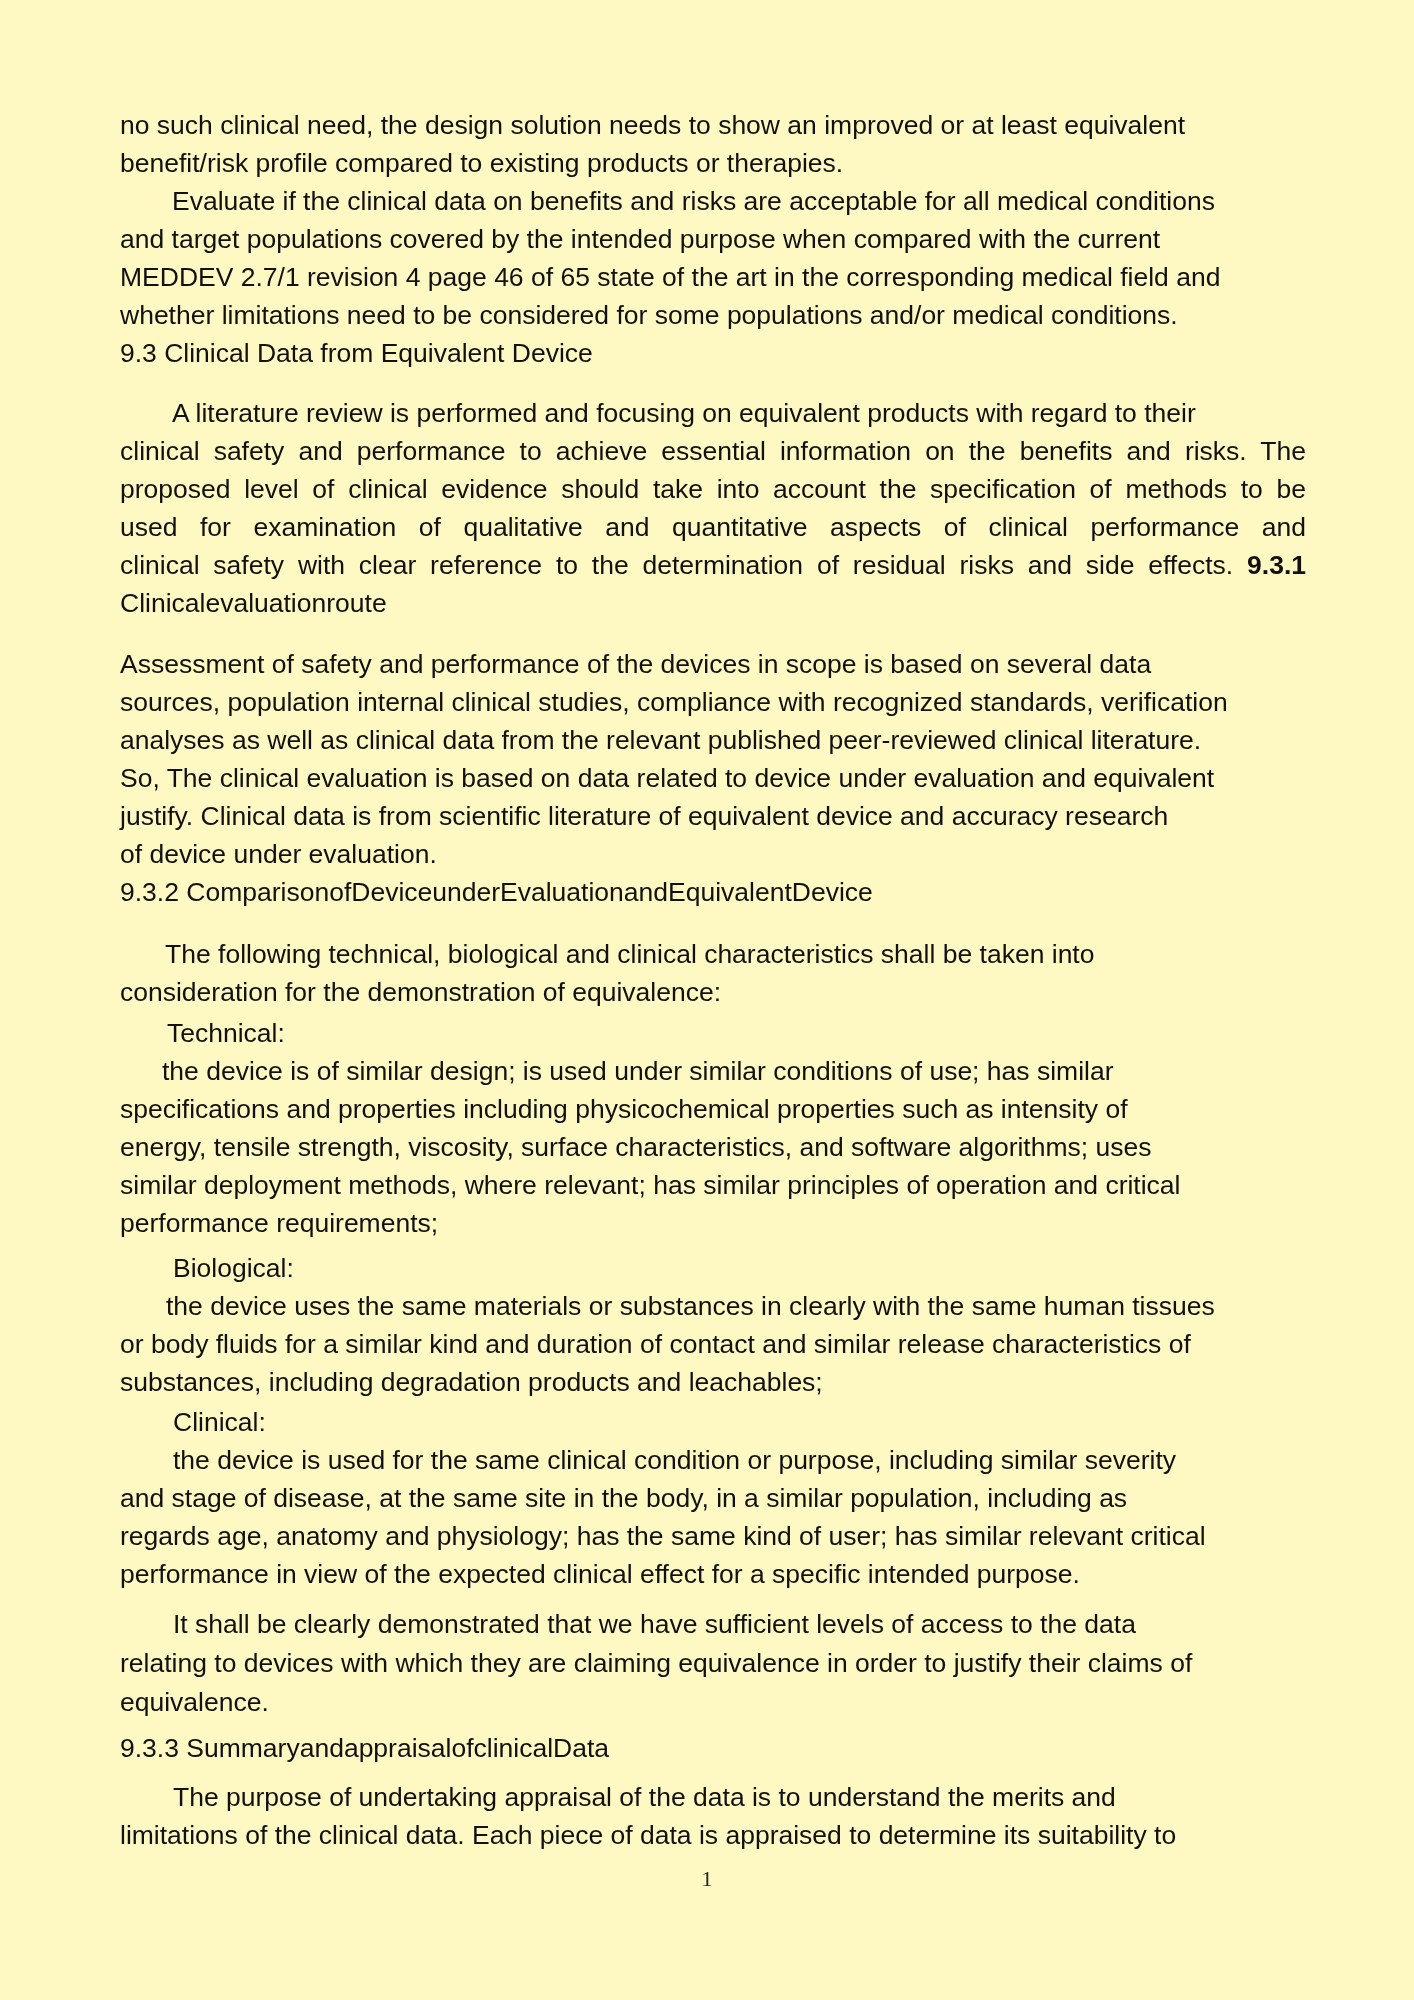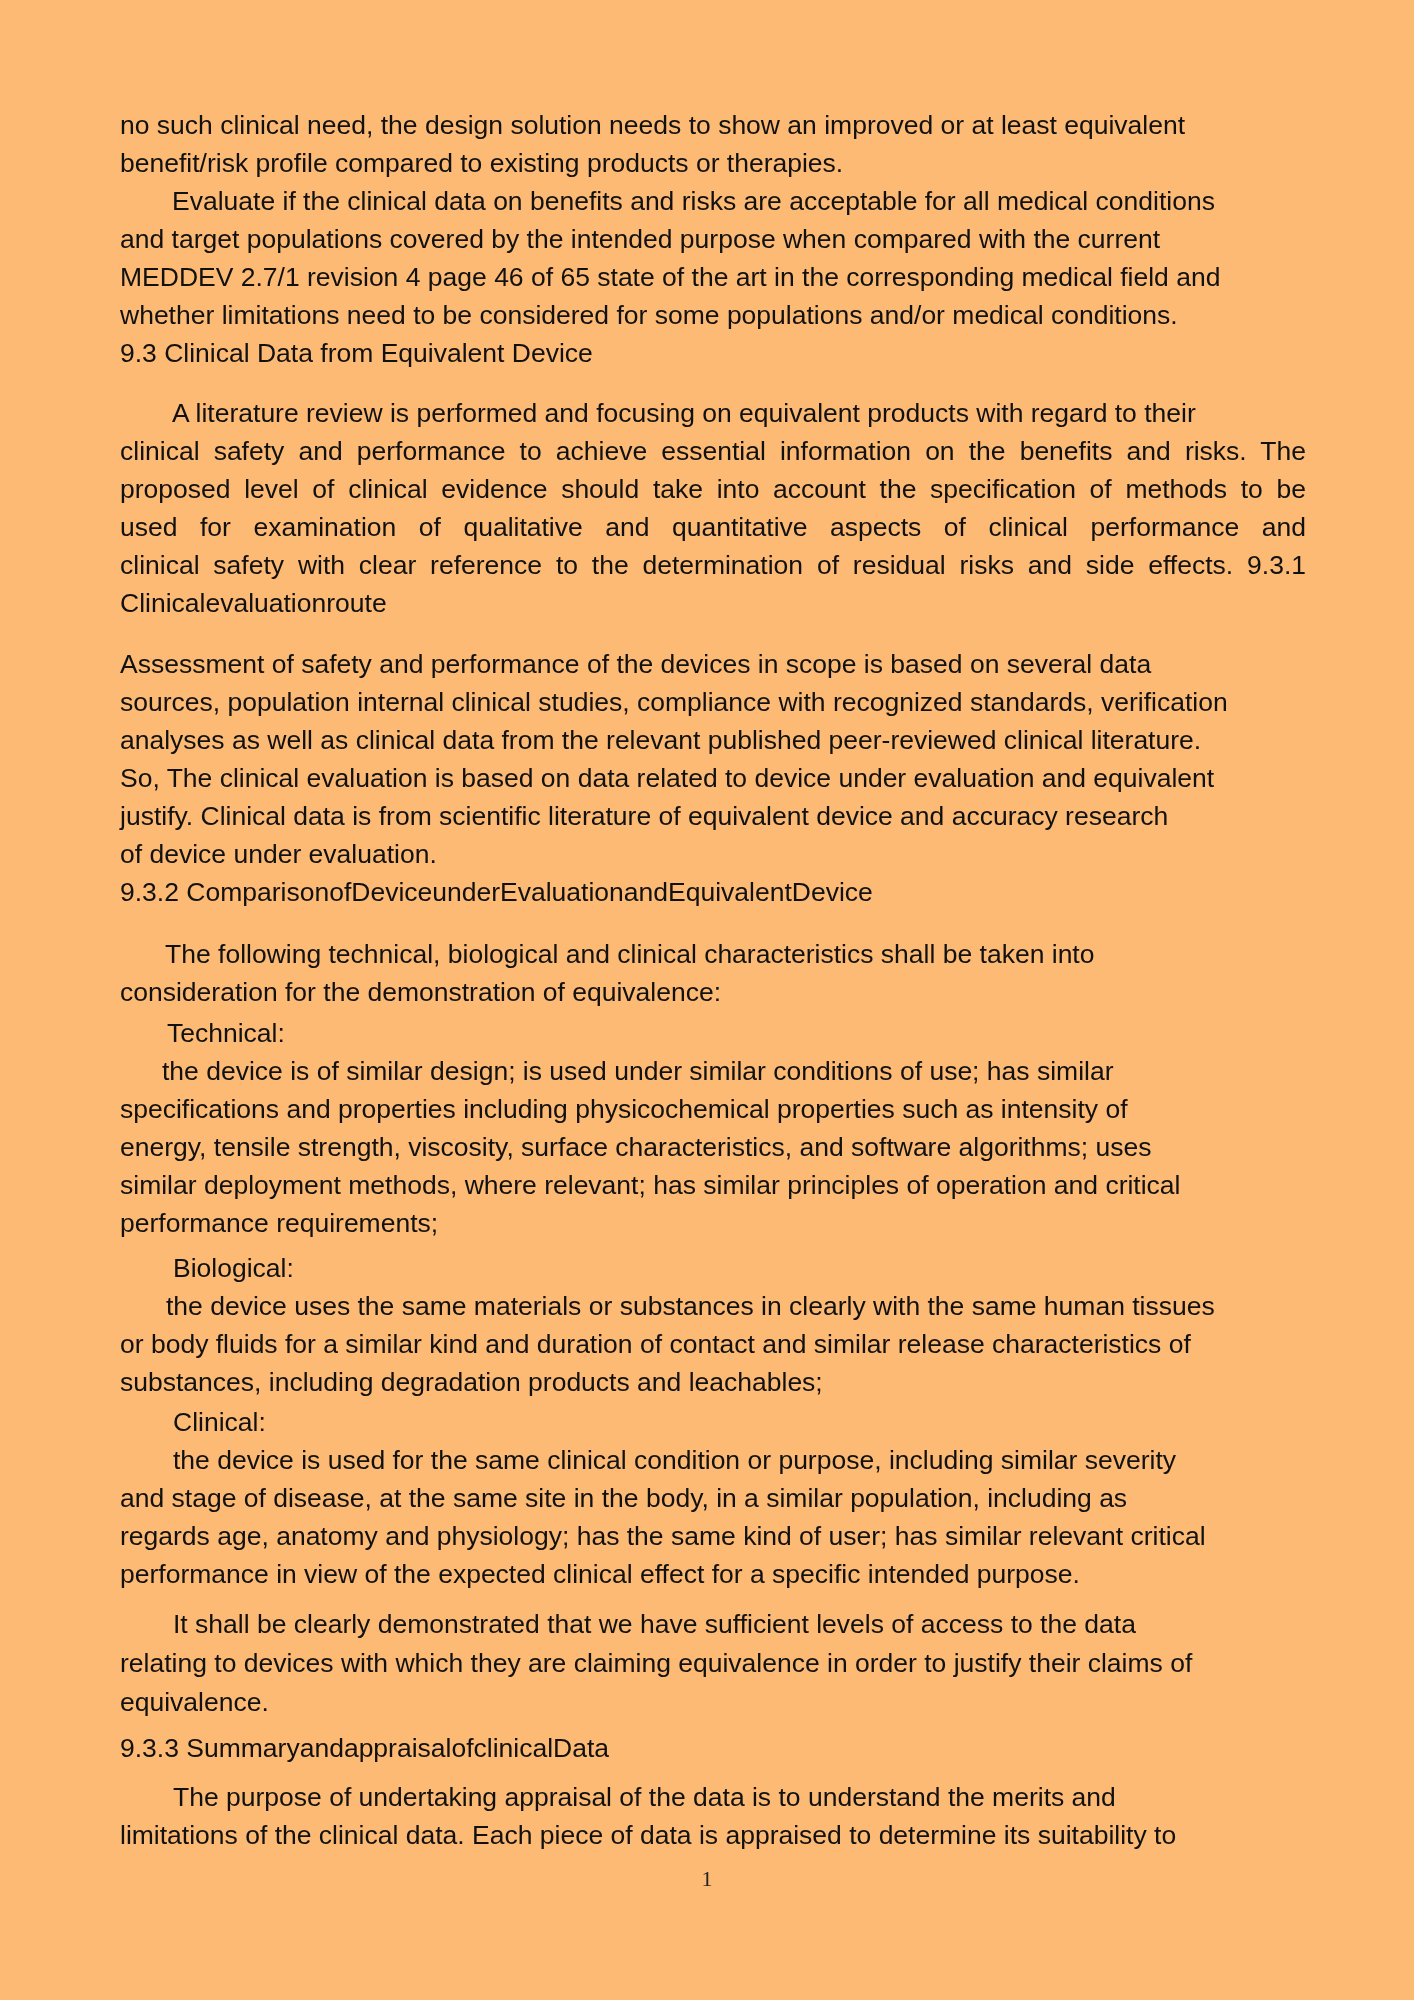--- a/index.html
+++ b/index.html
@@ -1,30 +1,30 @@
 <!DOCTYPE html>
 <html><head>
 <meta charset="utf-8">
 <style>
   html, body { margin: 0; padding: 0; background: #ffffff; }
   body { width: 1414px; height: 2000px; position: relative; overflow: hidden; }
-  .page { position: absolute; left: 0; top: 0; width: 1414px; height: 2000px; background: #fdba74; }
+  .page { position: absolute; left: 0; top: 0; width: 1414px; height: 2000px; background: #fef9c3; }
   .ln {
     position: absolute;
     left: 120px;
     width: 1186px;
     font-family: "Liberation Sans", sans-serif;
     font-size: 26.5px;
     line-height: 32px;
     color: #111;
     white-space: nowrap;
   }
   .ln.b { font-weight: normal; }
   .ln.j { text-align: justify; text-align-last: justify; white-space: normal; }
-  .ln .b { font-weight: normal; }
+  .ln .b { font-weight: bold; }
   .pgnum {
     position: absolute;
     left: 0; width: 1414px; text-align: center;
     font-family: "Liberation Serif", serif;
     font-size: 22px; color: #222;
   }
 </style>
 </head>
 <body>
 

